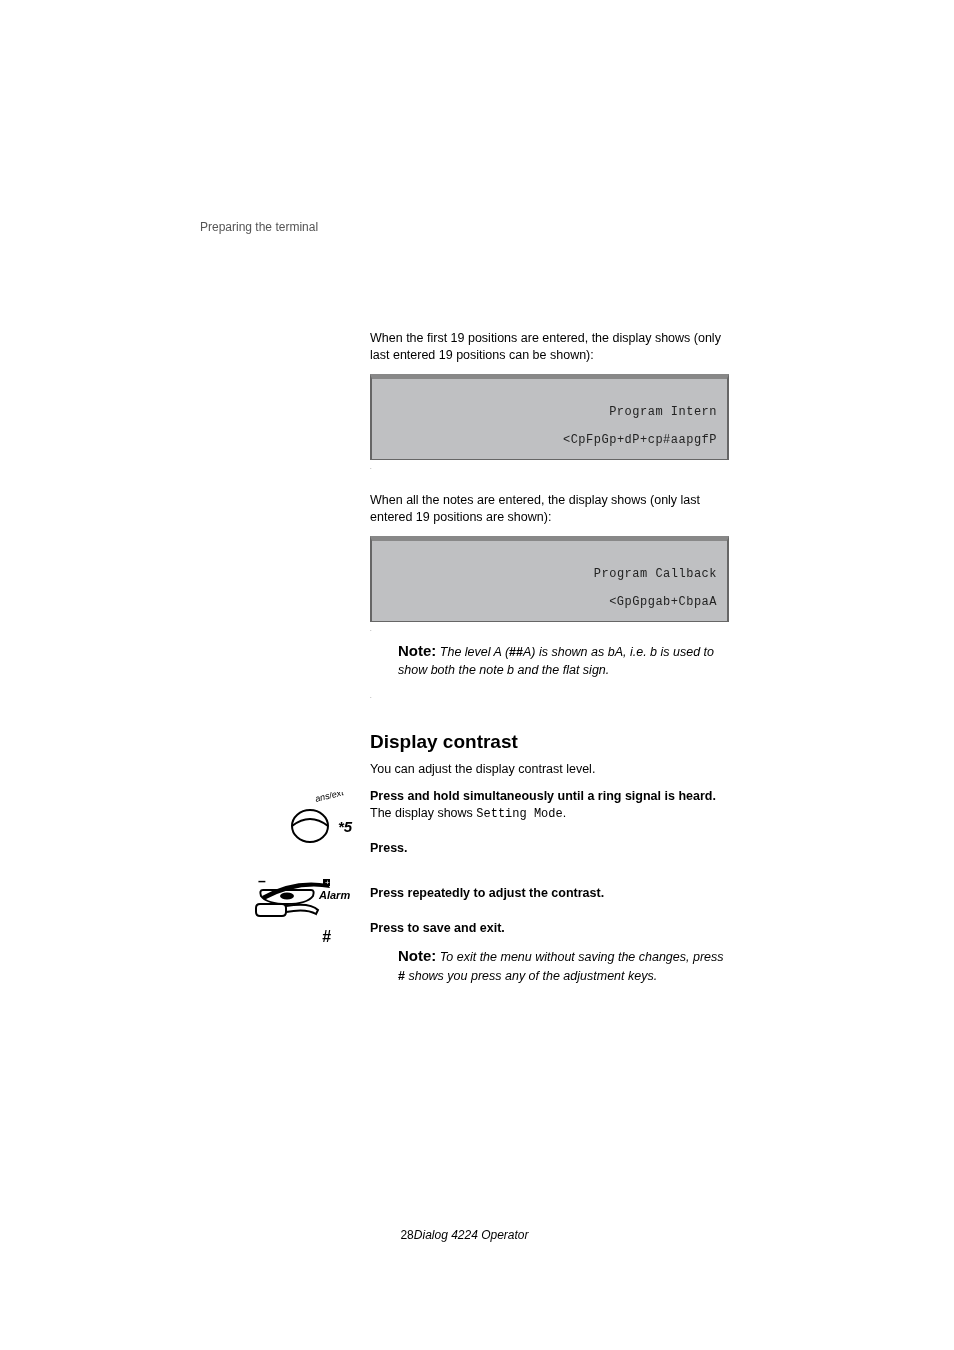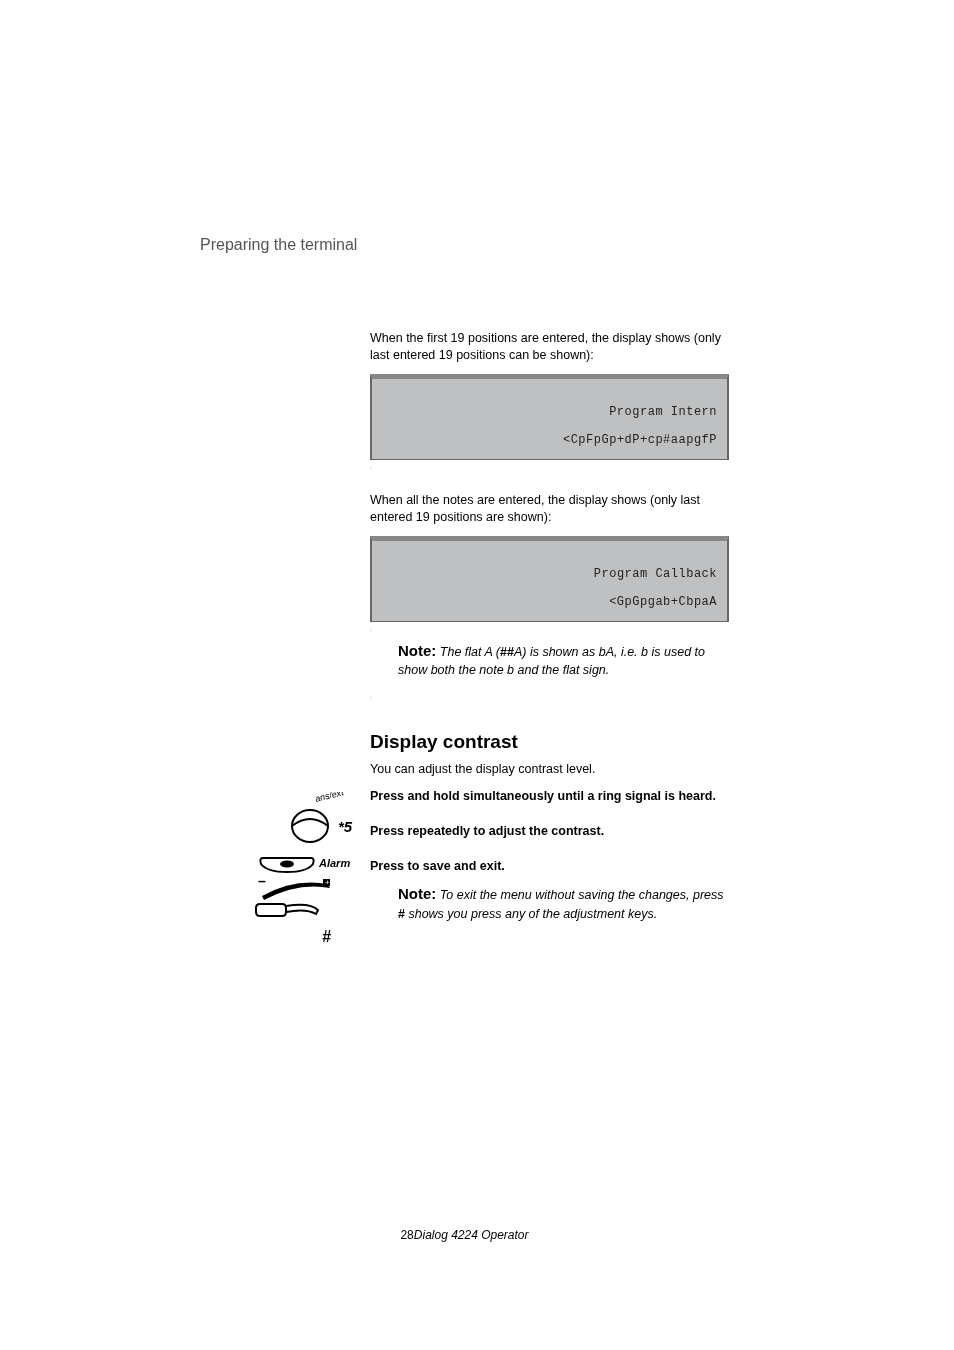--- a/index.html
+++ b/index.html
@@ -1,18 +1,18 @@
 <!DOCTYPE html>
 <html><head>
 <meta charset="utf-8">
 <style>
   * { box-sizing: border-box; margin: 0; padding: 0; }
   html, body { width: 954px; height: 1350px; background: #fff; font-family: Arial, Helvetica, sans-serif; color: #000; }
   .page { position: relative; width: 954px; height: 1350px; padding: 180px 200px 90px 200px; }
-  .header-section { position: absolute; top: 236px; left: 200px; font-size: 16px; color: #555; }
+  .header-section { position: absolute; top: 220px; left: 200px; font-size: 12px; color: #555; }
   .main { position: absolute; top: 330px; left: 370px; right: 225px; }
   .body-text { font-size: 12.5px; line-height: 1.35; margin-bottom: 10px; }
   .lcd { border: 2px solid #666; border-top: 5px solid #888; border-bottom: 1px solid #666; background: #bfc0c2; padding: 26px 10px 6px 10px; margin: 8px 0 4px 0; height: 86px; font-family: "Courier New", monospace; font-size: 12px; color: #222; letter-spacing: 0.5px; text-align: right; }
   .lcd .line1 { margin-bottom: 14px; }
   .lcd .line2 { padding-left: 88px; }
   .tiny-dot { font-size: 6px; color: #333; }
   .note-block { padding-left: 28px; margin-top: 10px; margin-bottom: 10px; }
   .note-label { font-weight: bold; font-size: 15px; }
   .note-text { font-style: italic; font-size: 12.5px; line-height: 1.35; }
   .section-title { font-size: 19px; font-weight: bold; margin-top: 32px; margin-bottom: 8px; }
@@ -46,53 +46,57 @@
 
     <p class="body-text" style="margin-top:22px">When all the notes are entered, the display shows (only last entered 19 positions are shown):</p>
 
     <div class="lcd">
       <div class="line1">Program Callback</div>
       <div class="line2">&lt;GpGpgab+CbpaA</div>
     </div>
     <div class="tiny-dot">.</div>
 
     <div class="note-block">
-      <span class="note-label">Note:</span><span class="note-text"> The flat A (</span><span class="hash note-text" style="font-style:normal">##</span><span class="note-text">A) is shown as bA, i.e. b is used to show both the note b and the flat sign.</span>
+      <span class="note-label">Note:</span><span class="note-text"> The level A (</span><span class="hash note-text" style="font-style:normal">##</span><span class="note-text">A) is shown as bA, i.e. b is used to show both the note b and the flat sign.</span>
     </div>
 
     <div class="tiny-dot" style="margin-top:14px">.</div>
 
     <h2 class="section-title">Display contrast</h2>
     <p class="body-text">You can adjust the display contrast level.</p>
 
     <div style="margin-top:6px; margin-bottom:18px">
       <div class="step-text step-bold">Press and hold simultaneously until a ring signal is heard.</div>
+      <div class="step-text">
+        <span>The display shows </span><span class="mono">Setting Mode</span><span>.</span>
+      </div>
     </div>
 
+    <div class="step-text step-bold" style="margin-bottom:28px">Press.</div>
 
     <div class="step-text step-bold" style="margin-bottom:18px">Press repeatedly to adjust the contrast.</div>
 
     <div class="step-text step-bold" style="margin-bottom:10px">Press to save and exit.</div>
 
     <div class="note-block">
       <span class="note-label">Note:</span><span class="note-text"> To exit the menu without saving the changes, press </span><span class="hash note-text" style="font-style:normal">#</span><span class="note-text"> shows you press any of the adjustment keys.</span>
     </div>
 
   </div>
 
   <div class="icon-block" style="top:792px; left:260px; width:100px;">
     <svg width="100" height="54" viewBox="0 0 100 54">
       <text x="56" y="10" font-size="9" font-style="italic" transform="rotate(-14 56 10)">ans/ext</text>
       <ellipse cx="50" cy="34" rx="18" ry="16" fill="none" stroke="#000" stroke-width="2"></ellipse>
       <path d="M32 34 Q50 20 68 34" fill="none" stroke="#000" stroke-width="2"></path>
     </svg>
     <div style="position:absolute; top:26px; left:78px;" class="star5">*5</div>
   </div>
 
-  <div class="icon-block" style="top:854px; left:257px; width:110px;">
+  <div class="icon-block" style="top:886px; left:257px; width:110px;">
     <svg width="60" height="20" viewBox="0 0 60 20">
       <path d="M6 4 L54 4 Q58 4 56 10 Q50 18 30 18 Q10 18 4 10 Q2 4 6 4 Z" fill="none" stroke="#000" stroke-width="2"></path>
       <ellipse cx="30" cy="10" rx="7" ry="3.5" fill="#000"></ellipse>
     </svg>
     <span class="alarm-label" style="position:absolute; top:3px; left:62px;">Alarm</span>
   </div>
 
   <div class="icon-block" style="top:874px; left:250px; width:90px;">
     <svg width="90" height="44" viewBox="0 0 90 44">
       <text x="8" y="12" font-size="14" font-weight="bold">–</text>

